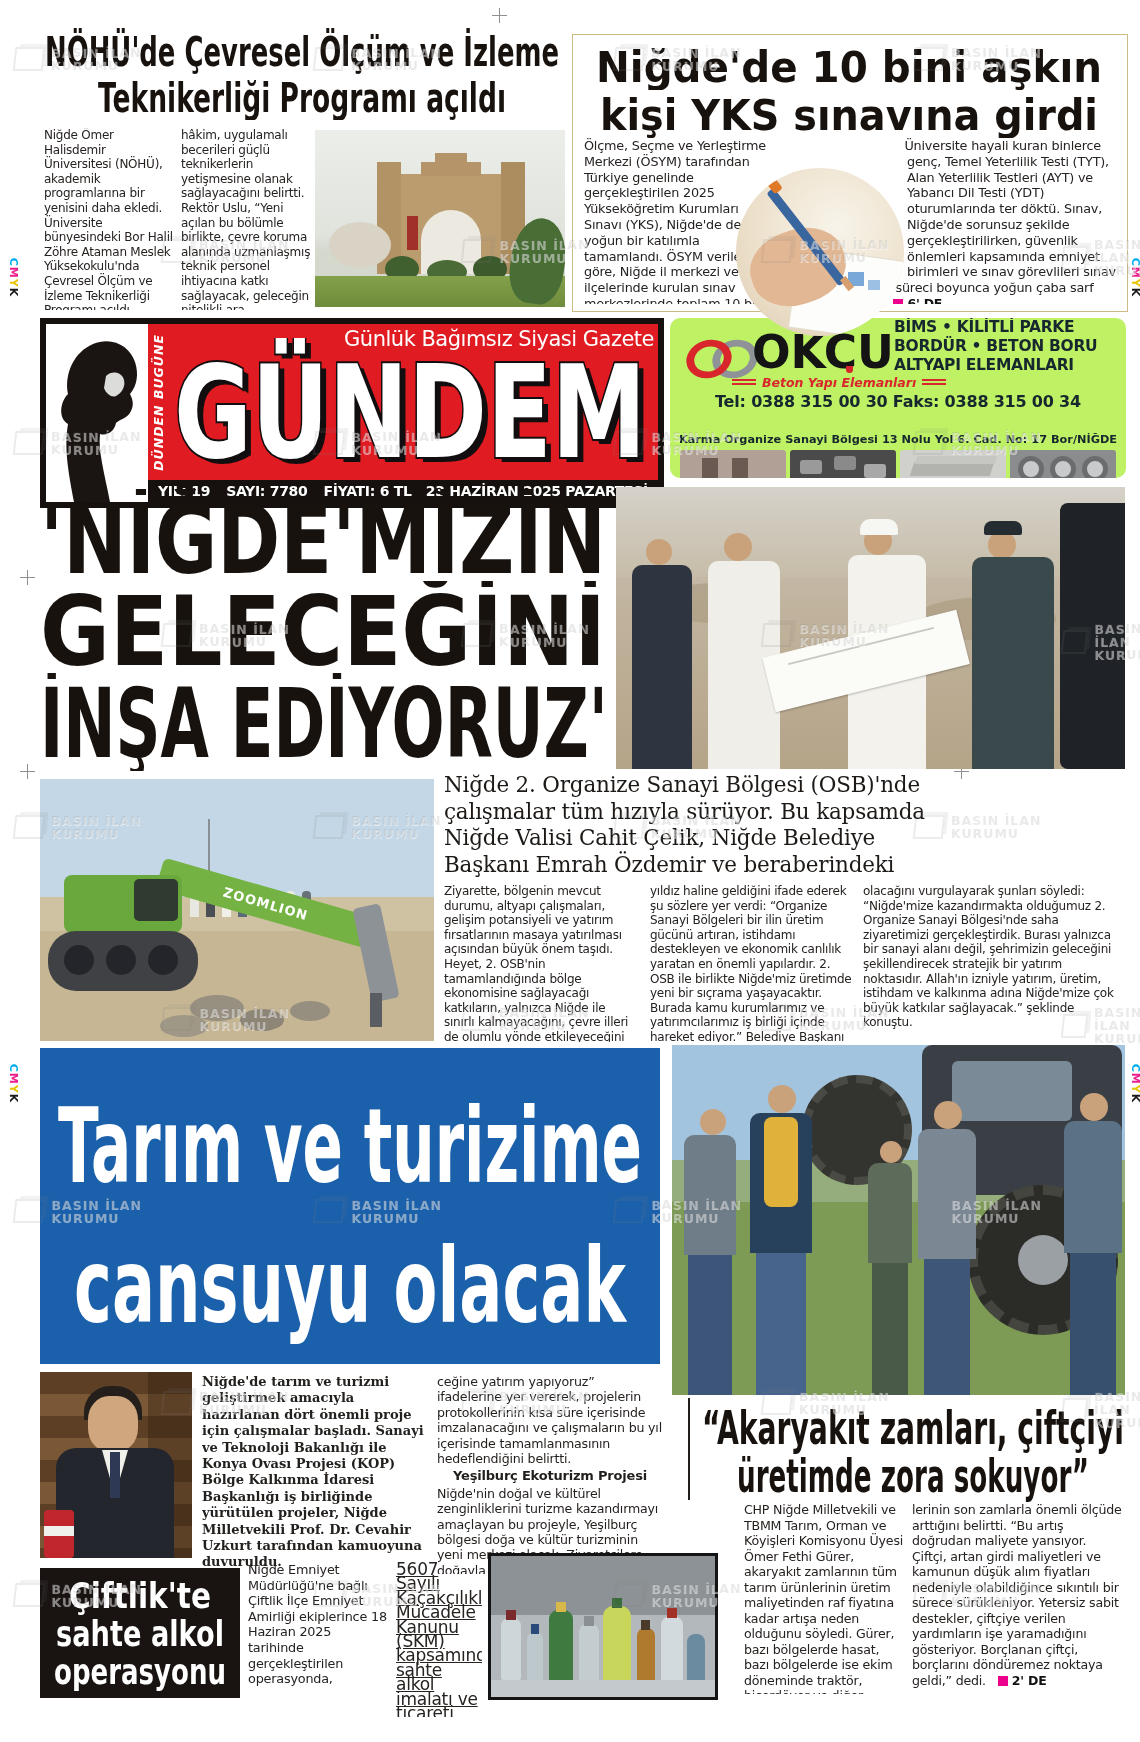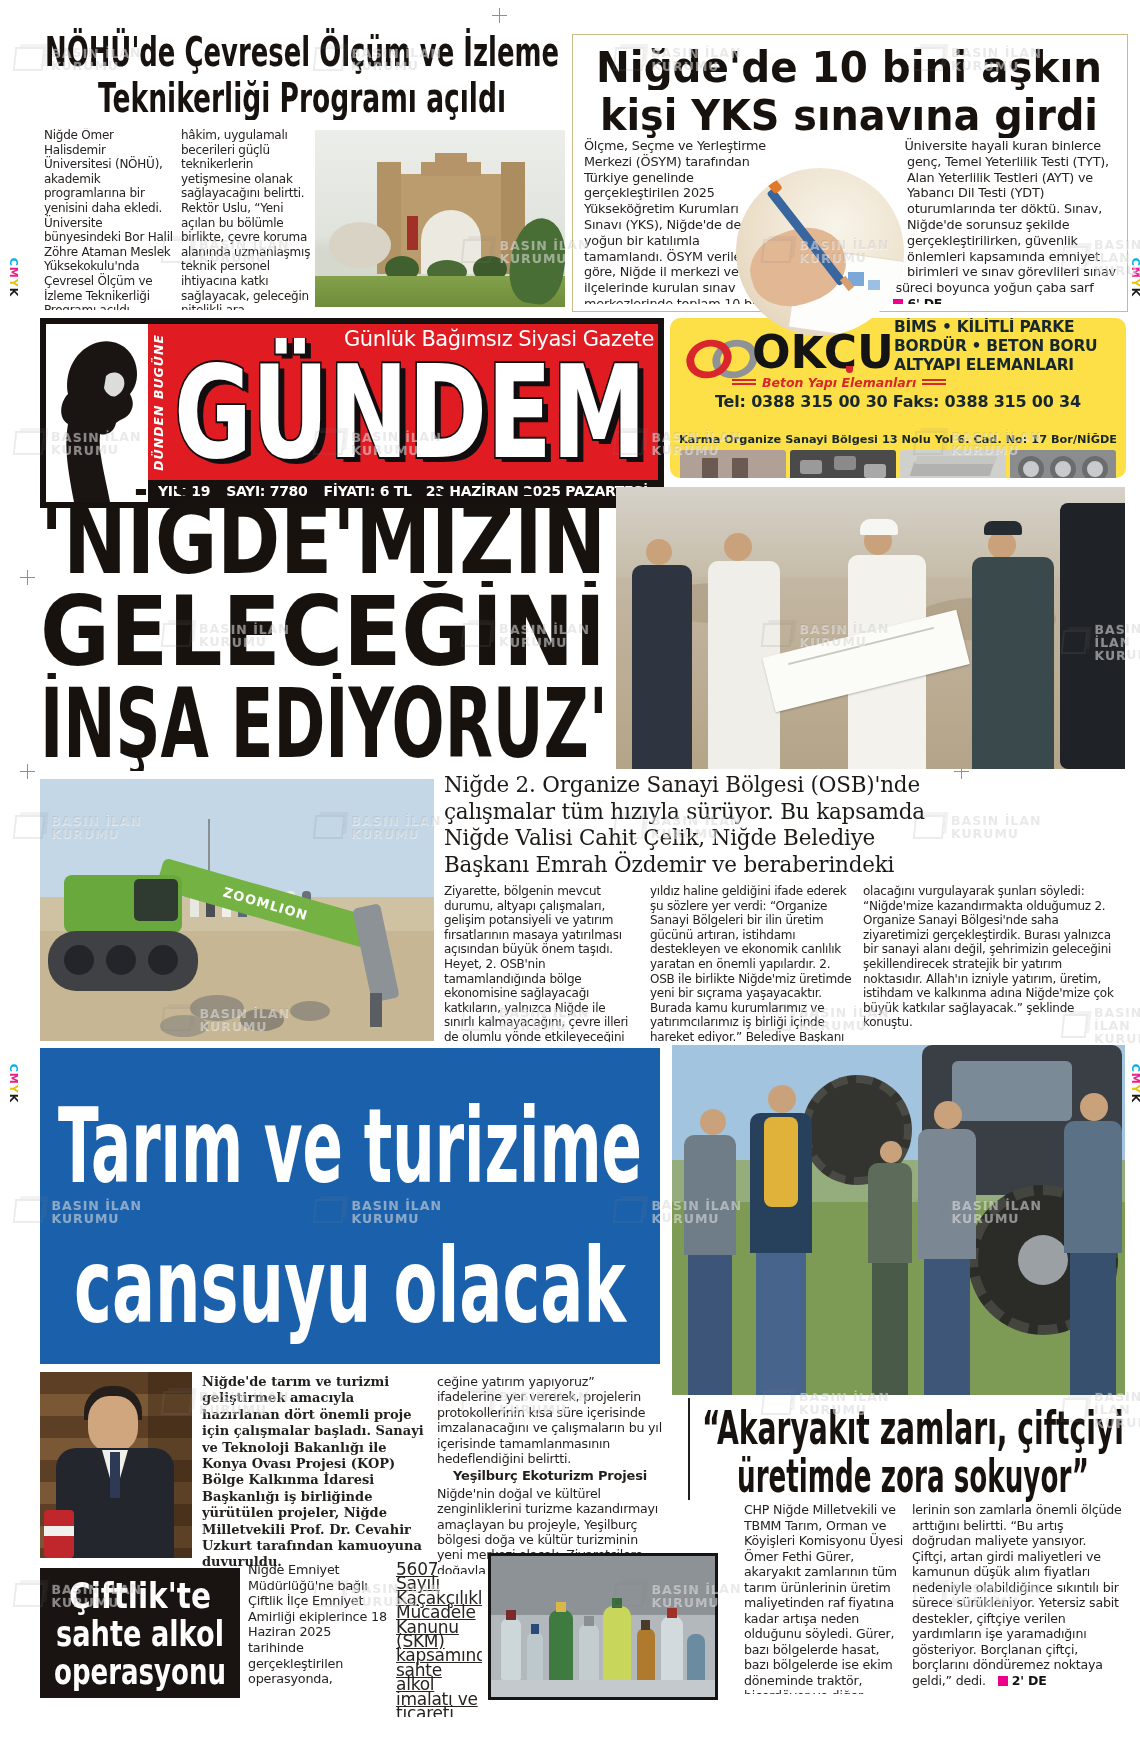--- a/index.html
+++ b/index.html
@@ -52,21 +52,21 @@
   #mast-red{left:148px;top:324px;width:510px;height:156px;background:#e01b22;}
   #mast-side{left:148px;top:324px;width:21px;height:156px;color:#fff;display:flex;align-items:center;justify-content:center;}
   #mast-side span{writing-mode:vertical-rl;transform:rotate(180deg);font:700 italic 12.5px "DejaVu Sans",sans-serif;letter-spacing:1px;}
   #mast-tagline{left:340px;top:327px;width:314px;text-align:right;color:#fff;font:400 21px "DejaVu Sans",sans-serif;letter-spacing:-0.5px;}
   #mast-strip{left:148px;top:480px;width:510px;height:22px;background:#16110f;color:#fff;display:flex;align-items:center;
               padding:0 10px;box-sizing:border-box;font:700 14px "DejaVu Sans",sans-serif;letter-spacing:-0.3px;}
   #mast-strip .gap{margin-right:16px;}
   #mast-strip .date{margin-left:auto;}
 
   
-  #okcu{left:670px;top:318px;width:456px;height:160px;background:#fde047;border-radius:10px;overflow:hidden;}
+  #okcu{left:670px;top:318px;width:456px;height:160px;background:#bef264;border-radius:10px;overflow:hidden;}
   .ring{position:absolute;width:30px;height:30px;border-radius:50%;transform:rotate(-18deg) scaleY(0.82);}
   #okcu-ring-red{left:16px;top:18px;border:8px solid #d8262c;z-index:2;}
   #okcu-ring-gray{left:42px;top:18px;border:8px solid #8f9296;}
   #okcu-prod-lines{left:224px;top:0;width:226px;font:800 15.5px/19px "DejaVu Sans",sans-serif;color:#17272e;letter-spacing:-0.3px;}
   #okcu-sub{left:62px;top:57px;width:220px;color:#d8262c;font:700 italic 12.5px "DejaVu Sans",sans-serif;display:flex;align-items:center;gap:6px;}
   .rdash{display:inline-block;width:24px;height:7px;background:repeating-linear-gradient(#d8262c 0 2px,transparent 2px 4px);}
   .okcu-line{left:0;width:456px;text-align:center;color:#17272e;}
   #okcu-tel{top:74px;font:700 16px "DejaVu Sans",sans-serif;letter-spacing:-0.2px;}
   #okcu-web{top:94px;font:700 16px "DejaVu Sans",sans-serif;letter-spacing:-0.2px;}
   #okcu-addr{top:115px;font:700 11.3px "DejaVu Sans",sans-serif;}

